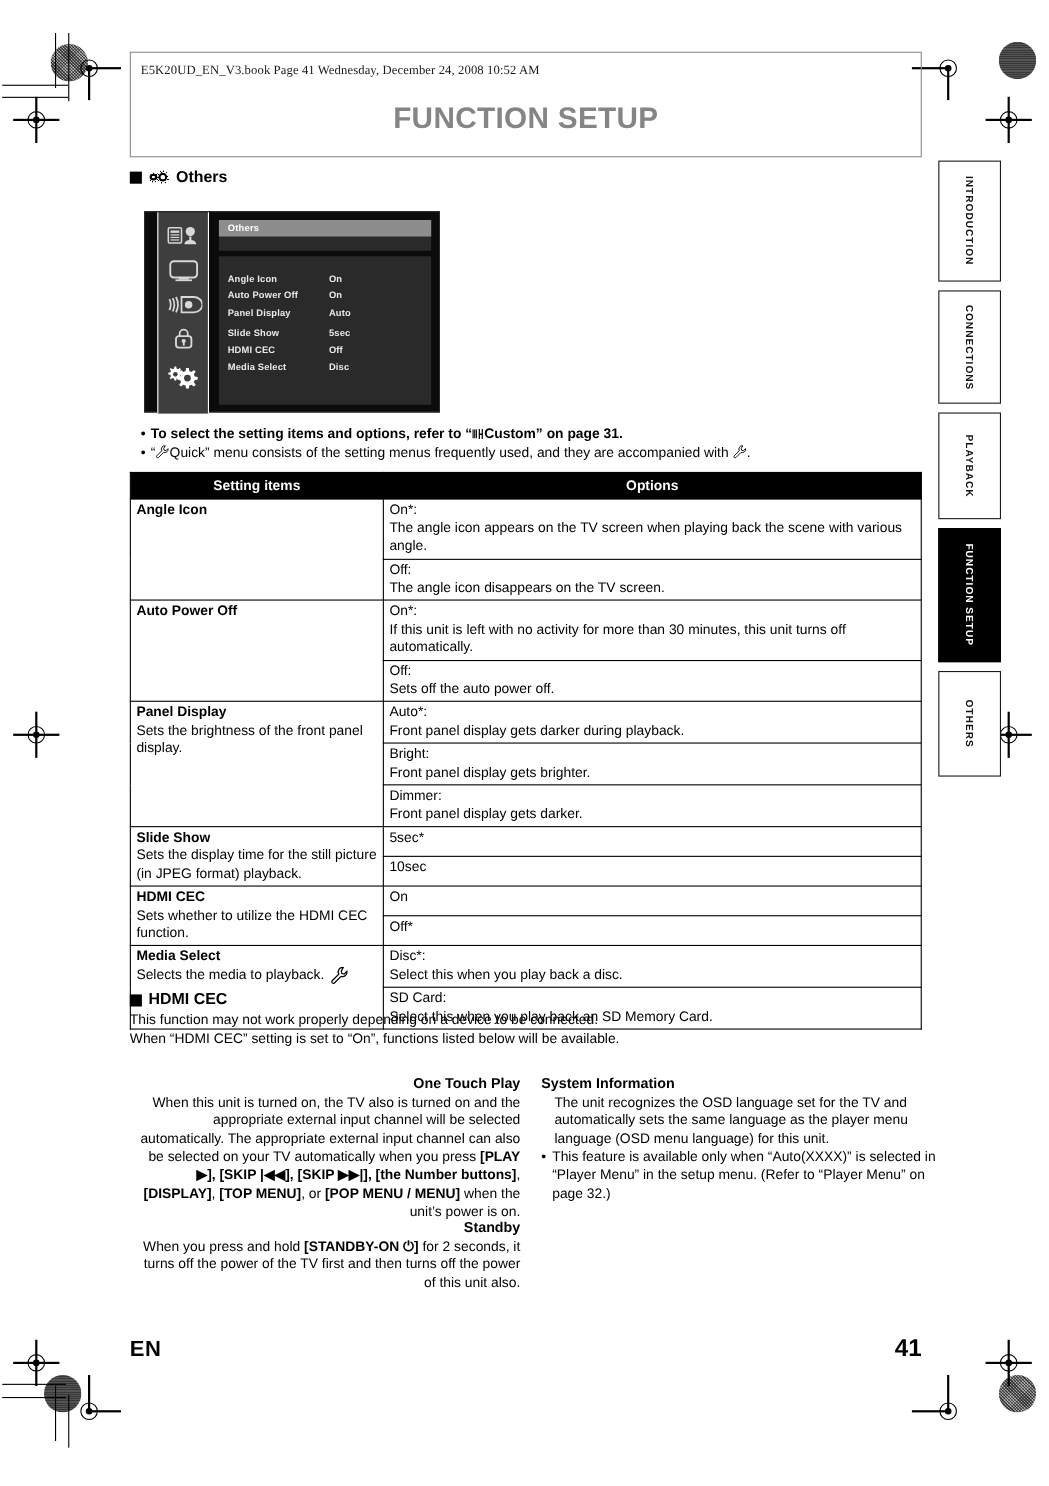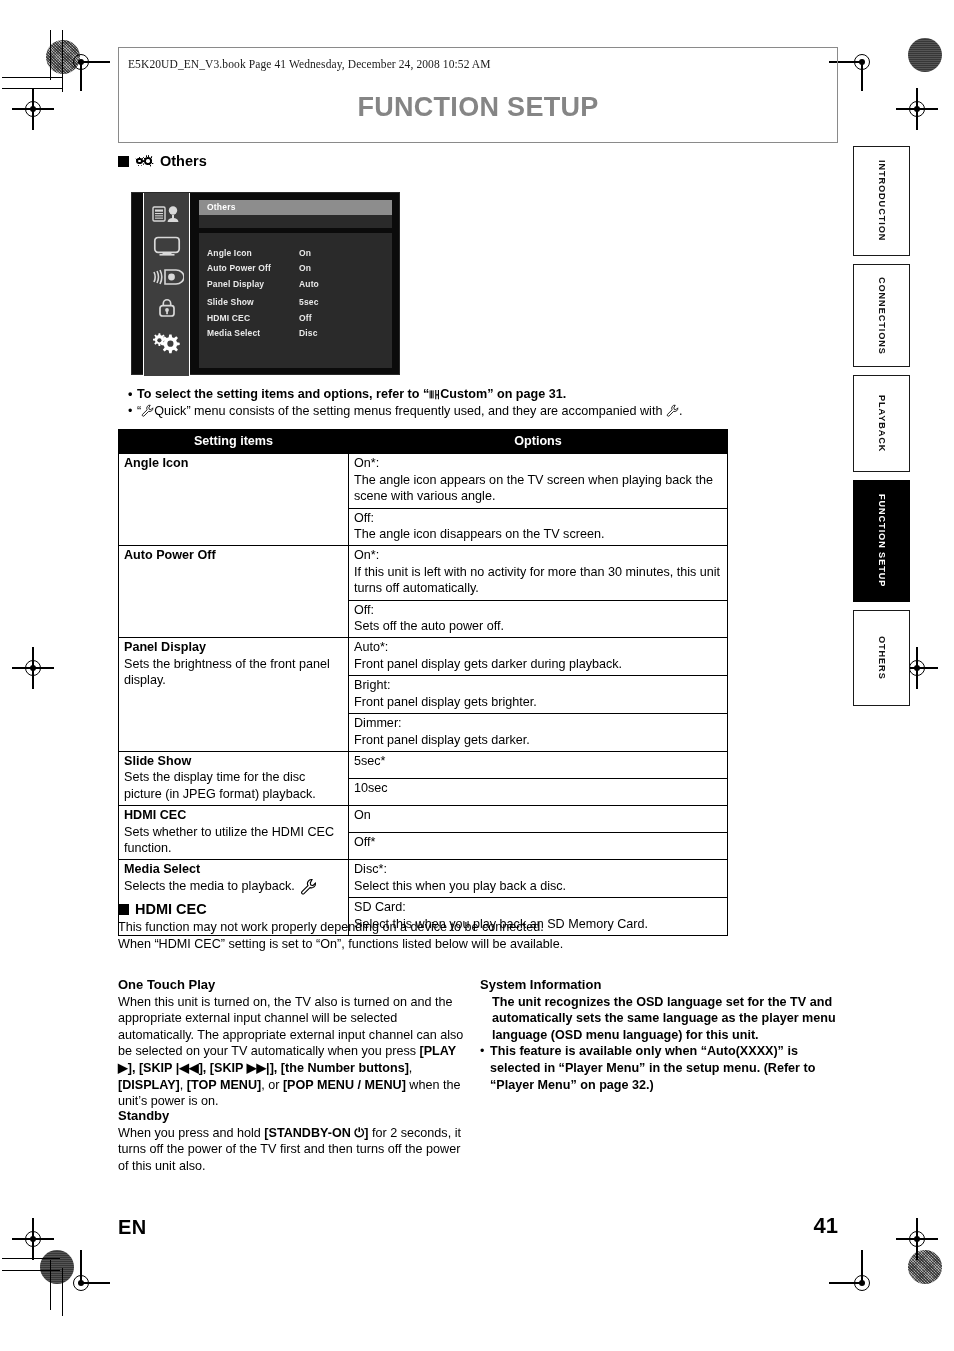--- a/index.html
+++ b/index.html
@@ -168,21 +168,21 @@
   .wrench {
     display: inline-block; vertical-align: -2px;
   }
   .custom-ico {
     display: inline-block; vertical-align: -2px;
   }
 
   
   table.spec {
     position: absolute; left: 118px; top: 429px;
-    width: 610px;
+    width: 720px;
     border-collapse: collapse;
     font-size: 12.6px;
     line-height: 16.4px;
   }
   table.spec th {
     background: #000; color: #fff;
     font-size: 12.6px; font-weight: bold;
     padding: 3px 0 4px 0;
     border: 1.1px solid #000;
   }
@@ -195,21 +195,21 @@
   table.spec .item b { font-weight: bold; }
   table.spec .item .sub { font-weight: normal; }
   .item-flex { display: flex; justify-content: space-between; align-items: flex-start; }
 
   
   .body-txt {
     position: absolute;
     font-size: 12.6px; line-height: 16.6px;
   }
   .h3 { font-weight: bold; font-size: 13px; }
-  .col-l { left: 118px; width: 355px; }
+  .col-l { left: 118px; width: 355px; text-align: right; }
   .col-r { left: 480px; width: 360px; }
 
   b.kbd { font-weight: bold; }
 
   
   .footer-en {
     position: absolute; left: 118px; top: 1216px;
     font-size: 20px; font-weight: bold; letter-spacing: .5px;
   }
   .footer-pg {
@@ -516,21 +516,21 @@
     <tr>
       <td>
         <div>Dimmer:</div>
         <div>Front panel display gets darker.</div>
       </td>
     </tr>
 
     <tr>
       <td class="item" rowspan="2">
         <div><b>Slide Show</b></div>
-        <div class="sub">Sets the display time for the disc picture (in JPEG format) playback.</div>
+        <div class="sub">Sets the display time for the still picture (in JPEG format) playback.</div>
       </td>
       <td>
         <div>5sec*</div>
       </td>
     </tr>
     <tr>
       <td>
         <div>10sec</div>
       </td>
     </tr>
@@ -588,26 +588,26 @@
 <div class="body-txt col-l" style="top:977px;">
   <div class="h3">One Touch Play</div>
   <div><span>When this unit is turned on, the TV also is turned on and the appropriate external input channel will be selected automatically. The appropriate external input channel can also be selected on your TV automatically when you press </span><b class="kbd"><span>[PLAY </span><span>▶</span><span>], </span></b><b class="kbd"><span>[SKIP </span><span>|◀◀</span><span>], </span></b><b class="kbd"><span>[SKIP </span><span>▶▶|</span><span>], </span></b><b class="kbd">[the Number buttons]</b><span>, </span><b class="kbd">[DISPLAY]</b><span>, </span><b class="kbd">[TOP MENU]</b><span>, or </span><b class="kbd">[POP MENU / MENU]</b><span> when the unit’s power is on.</span></div>
 </div>
 
 <div class="body-txt col-l" style="top:1108px;">
   <div class="h3">Standby</div>
   <div><span>When you press and hold </span><b class="kbd"><span>[STANDBY-ON </span><span>⏻</span><span>]</span></b><span> for 2 seconds, it turns off the power of the TV first and then turns off the power of this unit also.</span></div>
 </div>
 
-<div class="body-txt col-r" style="top:977px;">
+<div class="body-txt col-r" style="top:977px;margin-left:12px;">
   <div class="h3">System Information</div>
-  <div style="padding-left:12px;font-weight:bold;">The unit recognizes the OSD language set for the TV and automatically sets the same language as the player menu language (OSD menu language) for this unit.</div>
+  <div style="padding-left:12px;">The unit recognizes the OSD language set for the TV and automatically sets the same language as the player menu language (OSD menu language) for this unit.</div>
   <div style="display:flex;">
     <span style="width:10px; flex:0 0 10px;">•</span>
-    <span style="flex:1;font-weight:bold;">This feature is available only when “Auto(XXXX)” is selected in “Player Menu” in the setup menu. (Refer to “Player Menu” on page 32.)</span>
+    <span style="flex:1;">This feature is available only when “Auto(XXXX)” is selected in “Player Menu” in the setup menu. (Refer to “Player Menu” on page 32.)</span>
   </div>
 </div>
 
 <div class="footer-en">EN</div>
 <div class="footer-pg">41</div>
 
 <div class="tabs">
   <div class="thumbtab" style="height:110px;">
     <span>INTRODUCTION</span>
   </div>

